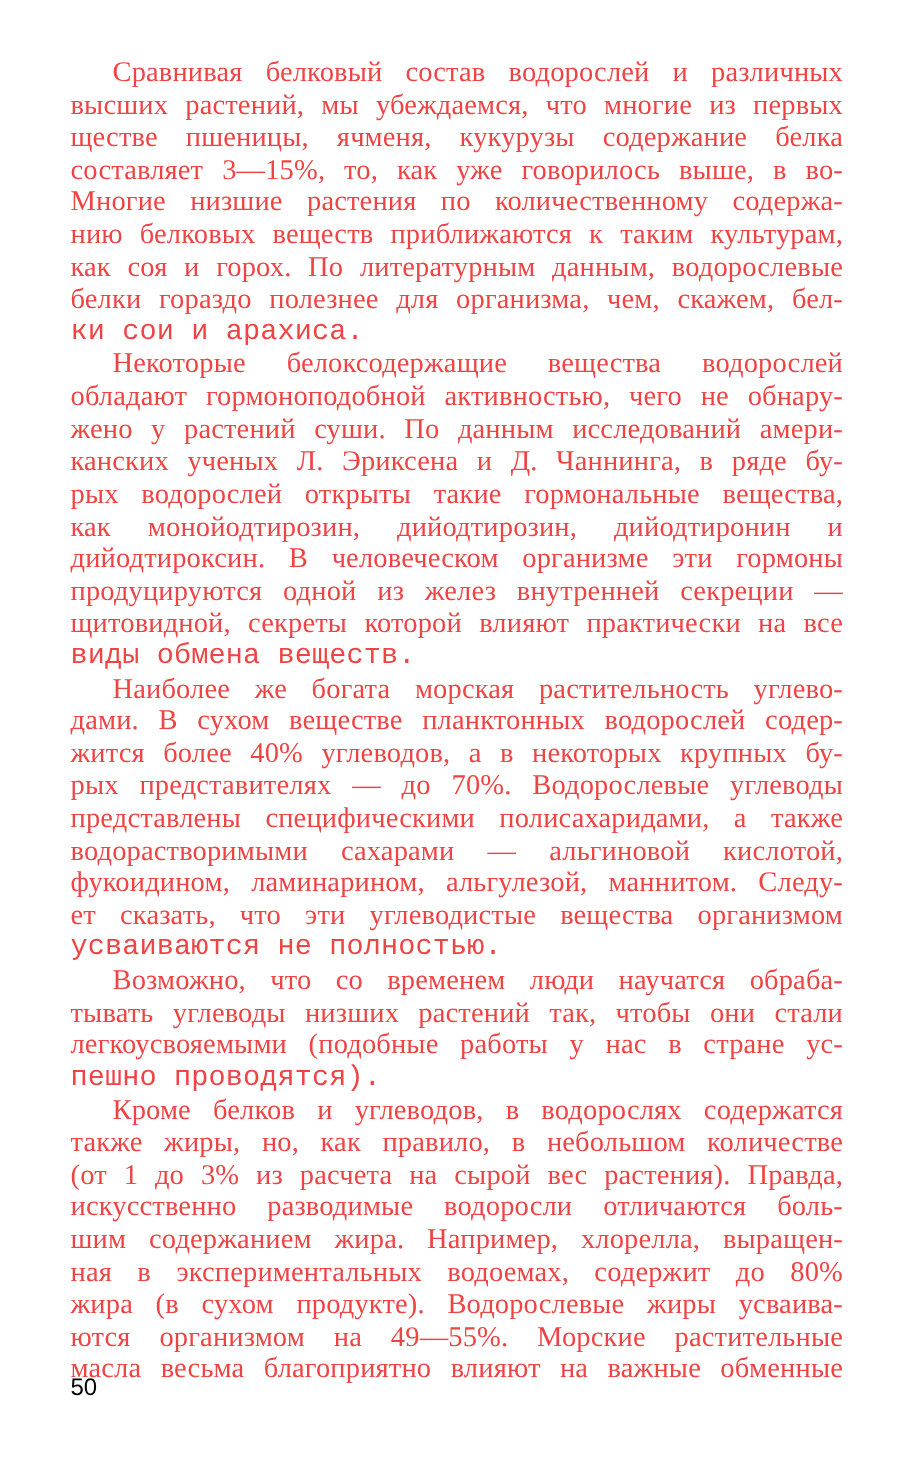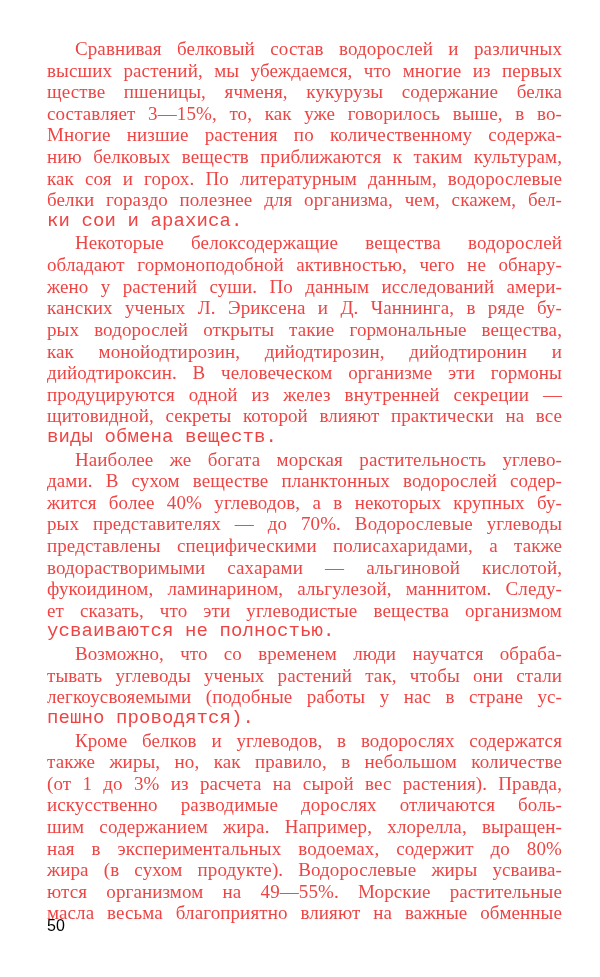--- a/index.html
+++ b/index.html
@@ -59,30 +59,30 @@
     <span class="line">рых представителях — до 70%. Водорослевые углеводы</span>
     <span class="line">представлены специфическими полисахаридами, а также</span>
     <span class="line">водорастворимыми сахарами — альгиновой кислотой,</span>
     <span class="line">фукоидином, ламинарином, альгулезой, маннитом. Следу-</span>
     <span class="line">ет сказать, что эти углеводистые вещества организмом</span>
     <span class="line last">усваиваются не полностью.</span>
   </div>
 
   <div>
     <span class="line indent">Возможно, что со временем люди научатся обраба-</span>
-    <span class="line">тывать углеводы ученых растений так, чтобы они стали</span>
+    <span class="line">тывать углеводы низших растений так, чтобы они стали</span>
     <span class="line">легкоусвояемыми (подобные работы у нас в стране ус-</span>
     <span class="line last">пешно проводятся).</span>
   </div>
 
   <div>
     <span class="line indent">Кроме белков и углеводов, в водорослях содержатся</span>
     <span class="line">также жиры, но, как правило, в небольшом количестве</span>
     <span class="line">(от 1 до 3% из расчета на сырой вес растения). Правда,</span>
-    <span class="line">искусственно разводимые дорослях отличаются боль-</span>
+    <span class="line">искусственно разводимые водоросли отличаются боль-</span>
     <span class="line">шим содержанием жира. Например, хлорелла, выращен-</span>
     <span class="line">ная в экспериментальных водоемах, содержит до 80%</span>
     <span class="line">жира (в сухом продукте). Водорослевые жиры усваива-</span>
     <span class="line">ются организмом на 49—55%. Морские растительные</span>
     <span class="line">масла весьма благоприятно влияют на важные обменные</span>
   </div>
 </div>
 
 <div class="page-number">50</div>
 

